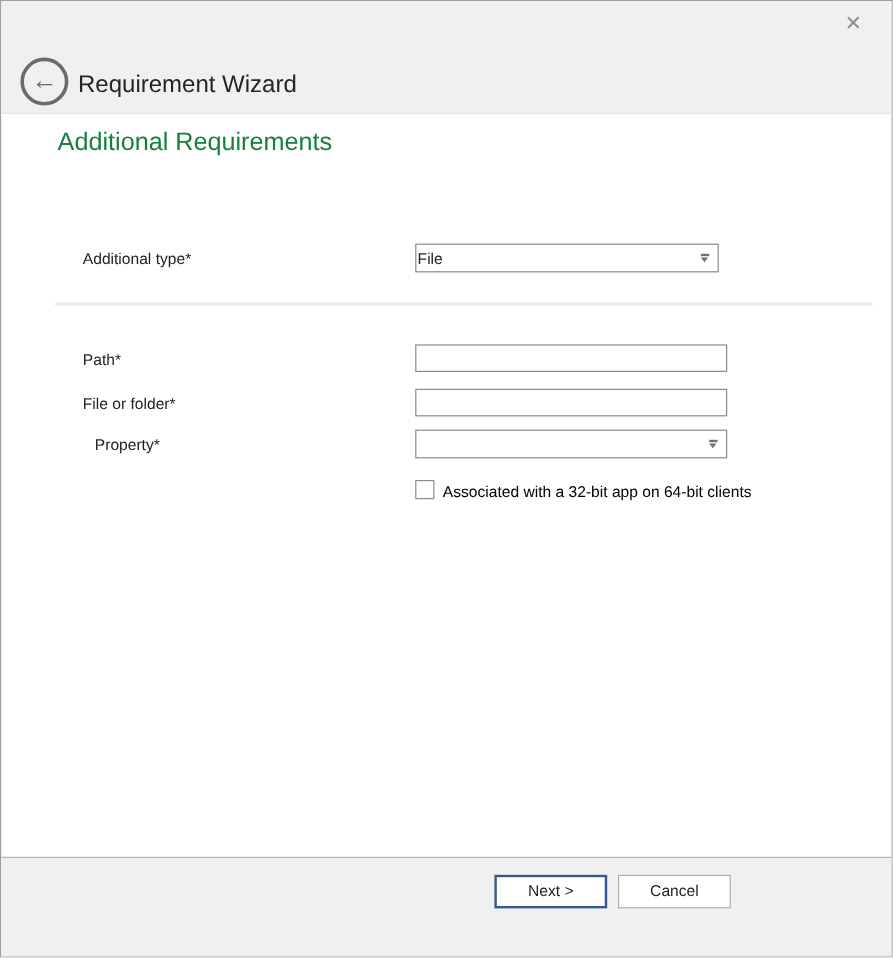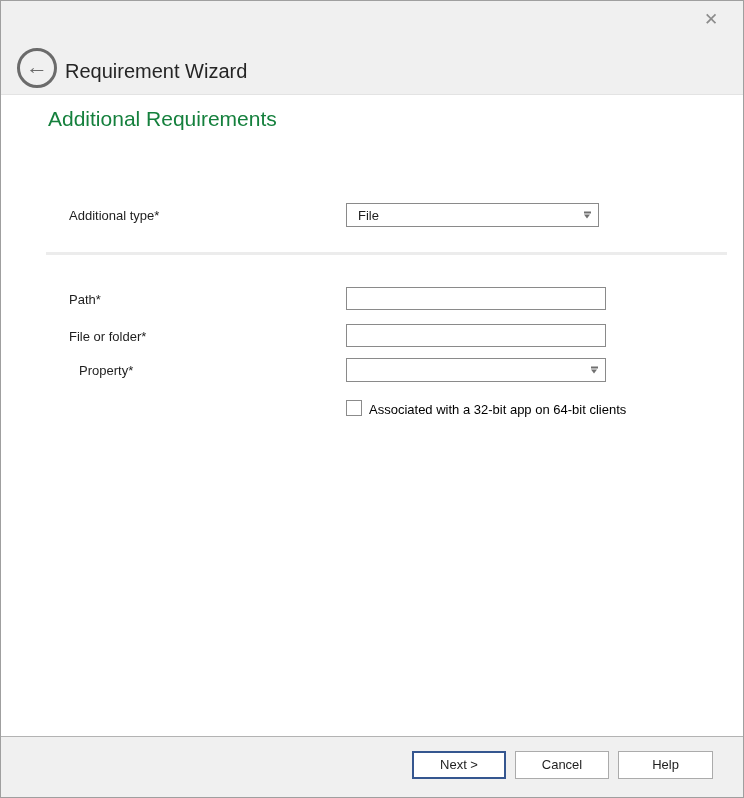--- a/index.html
+++ b/index.html
@@ -74,21 +74,21 @@
   .combo, .text-input {
     position: absolute;
     left: 345px;
     height: 24px;
     background: #ffffff;
     border: 1px solid #8a8a8a;
   }
   .combo {
     display: flex;
     align-items: center;
-    padding-left: 11px;
+    padding-left: 1px;
     font-size: 13px;
     color: #1e1e1e;
     cursor: pointer;
   }
   .combo-arrow {
     position: absolute;
     right: 7px;
     top: 50%;
     transform: translateY(-50%);
     width: 7px;
@@ -137,21 +137,21 @@
     left: 368px; top: 401px;
     font-size: 13px;
     color: #000000;
     cursor: pointer;
   }
 
   
   .footer {
     position: absolute;
     left: 0; right: 0; bottom: 0;
-    height: 61px;
+    height: 83px;
     background: #f0f0f0;
     border-top: 1px solid #b3b3b3;
   }
   .btn {
     position: absolute;
     top: 14px;
     height: 28px;
     background: #ffffff;
     border: 1px solid #ababab;
     font-size: 13px;
@@ -199,16 +199,15 @@
     <span></span>
     <span class="combo-arrow"></span>
   </div>
 
   <div class="checkbox"></div>
   <div class="checkbox-label">Associated with a 32-bit app on 64-bit clients</div>
 
   <div class="footer">
     <button class="btn btn-next">Next &gt;</button>
     <button class="btn btn-cancel">Cancel</button>
-    <button class="btn btn-help">Help</button>
   </div>
 
 </div>
 
 </body></html>

